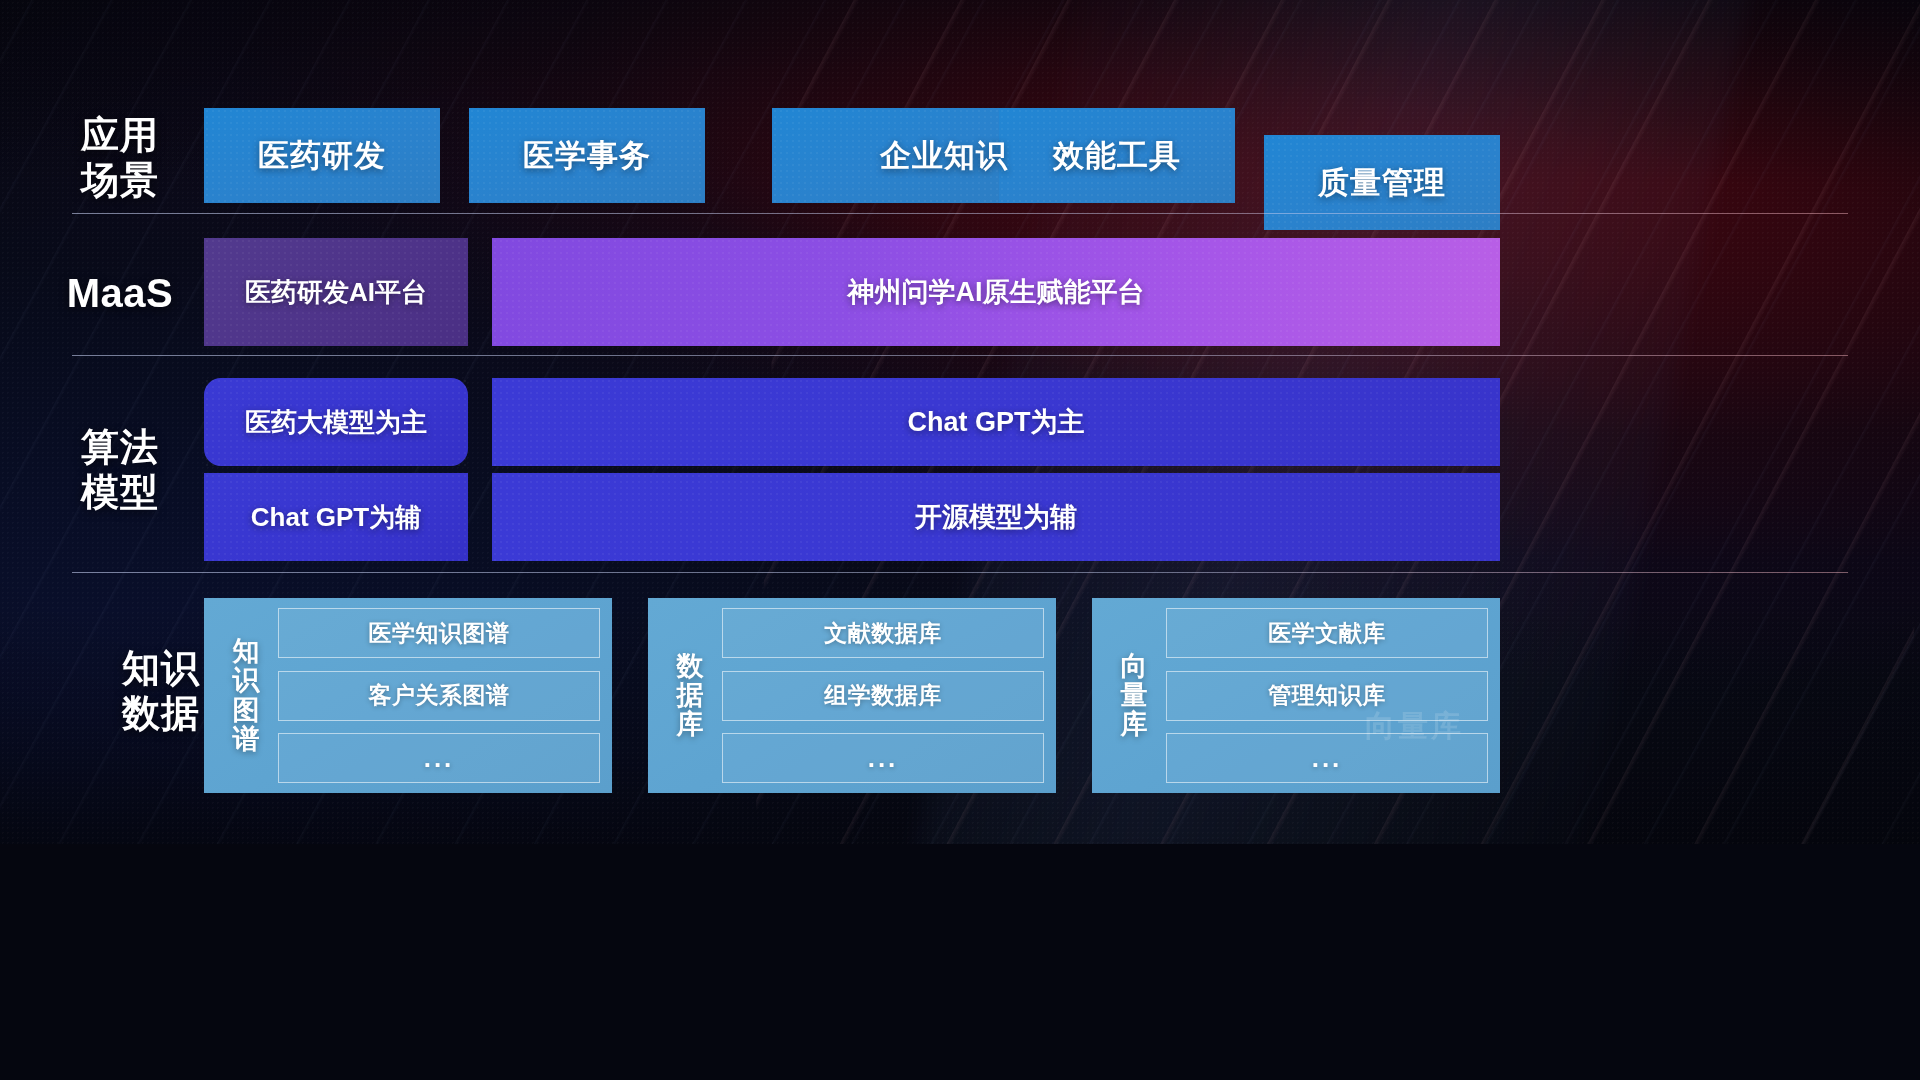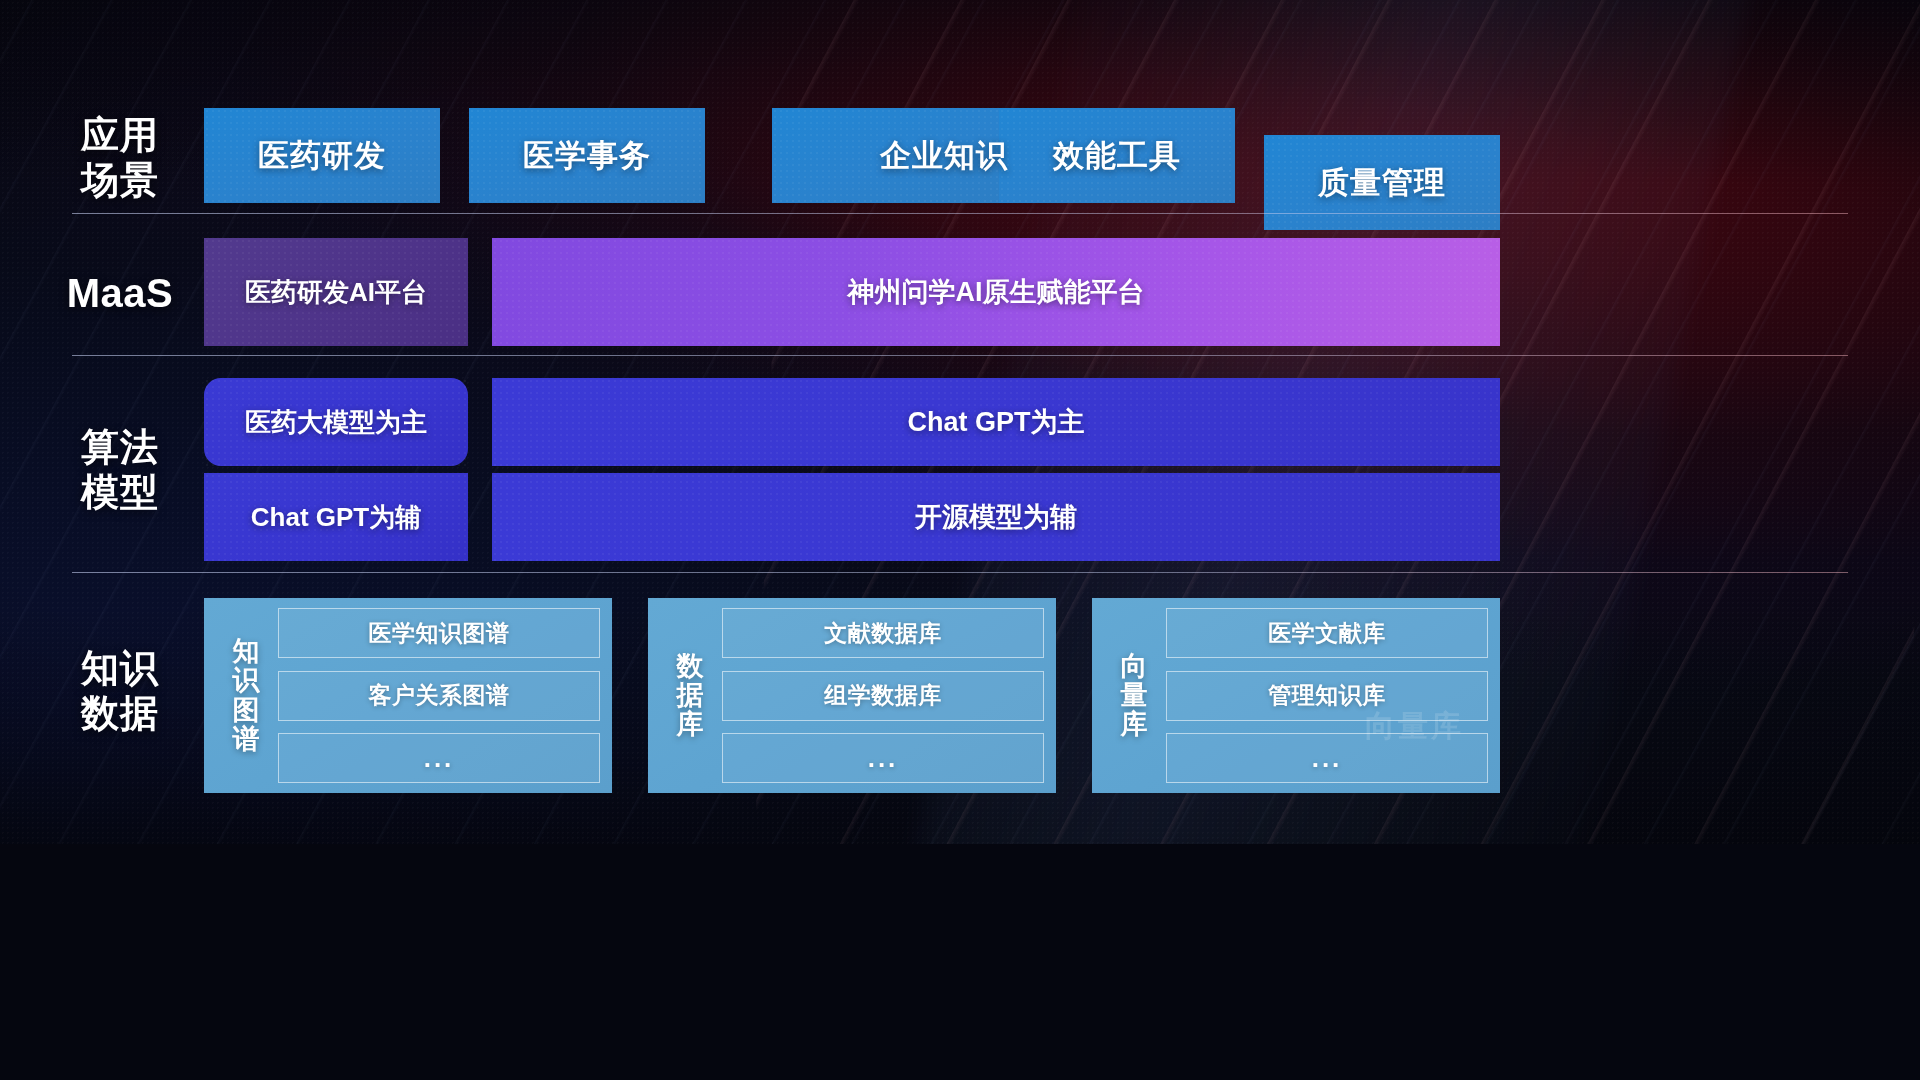--- a/index.html
+++ b/index.html
@@ -298,21 +298,21 @@
       <div class="noise"></div>
       <div class="lbl">Chat GPT为辅</div>
     </div>
     <div class="card algo-right" style="top:473px;">
       <div class="noise"></div>
       <div class="lbl">开源模型为辅</div>
     </div>
 
     <div class="divider" style="top:572px;"></div>
 
-    <div class="row-label cn" style="left:40px; top:646px;">
+    <div class="row-label cn" style="left:40px; top:646px;text-align:right;">
       <div>知识</div>
       <div>数据</div>
     </div>
 
     <div class="kd-group" style="left:204px; width:408px;">
       <div class="noise"></div>
       <div class="kd-side">
         <div>
           <span>知</span>
           <span>识</span>

